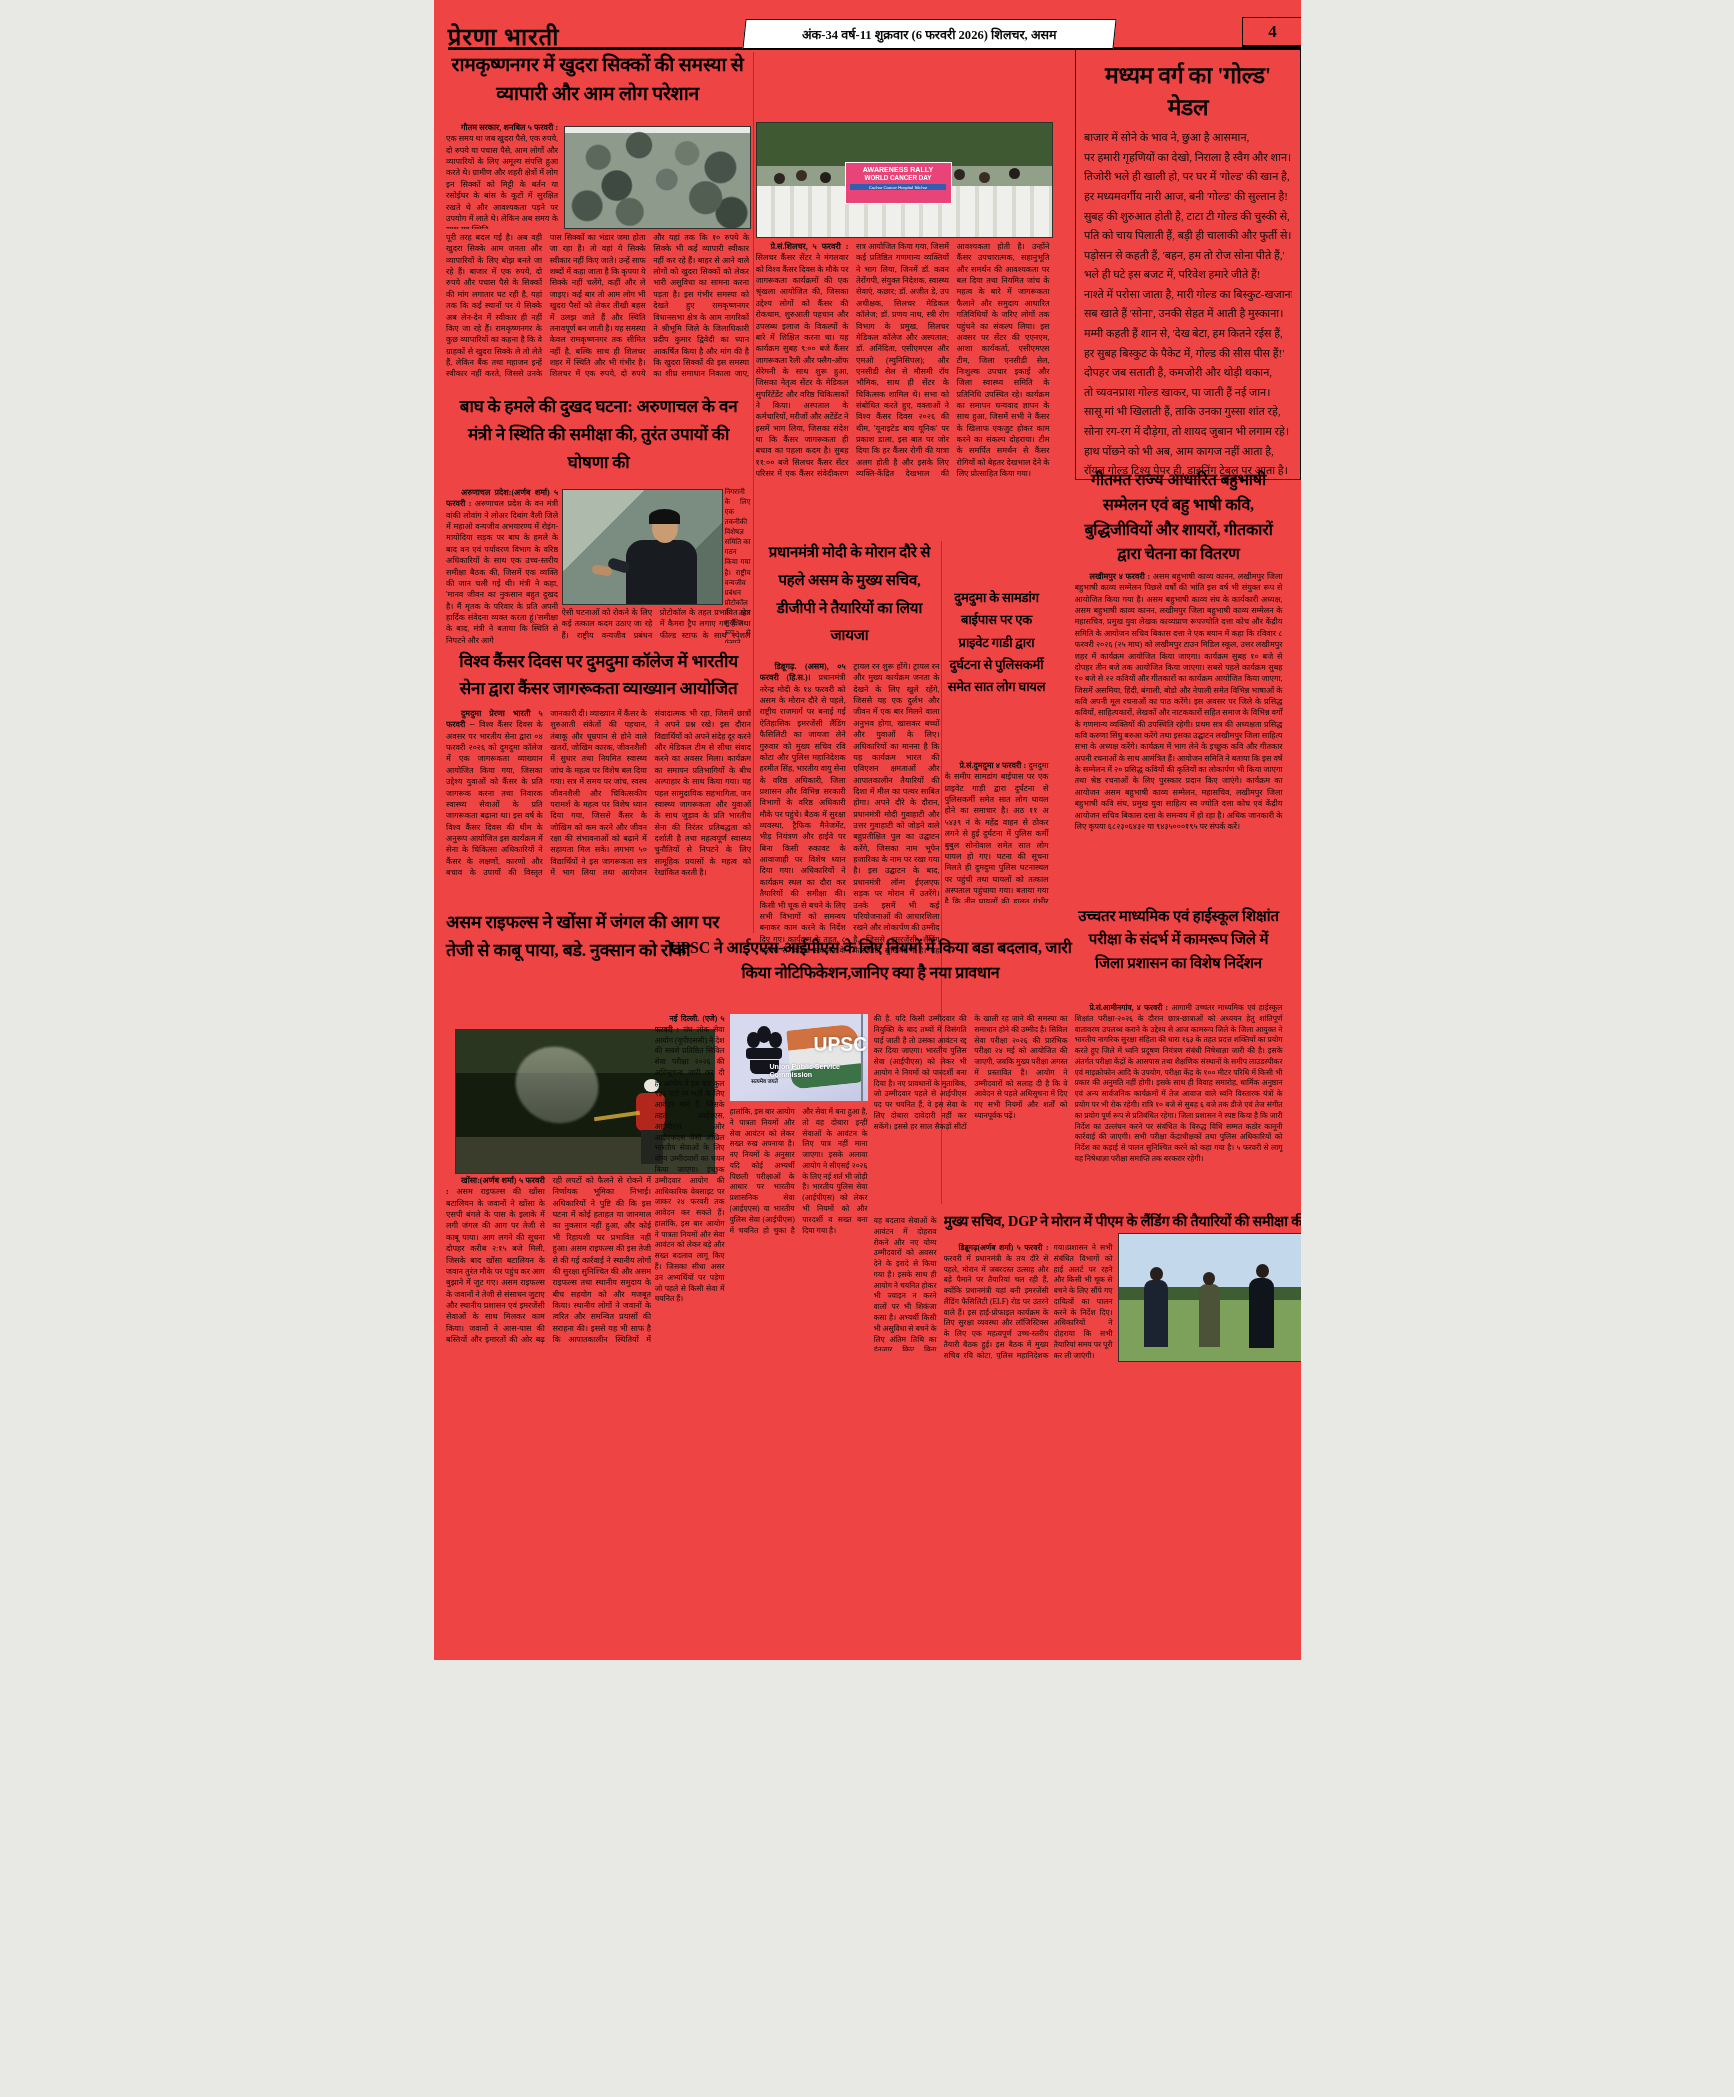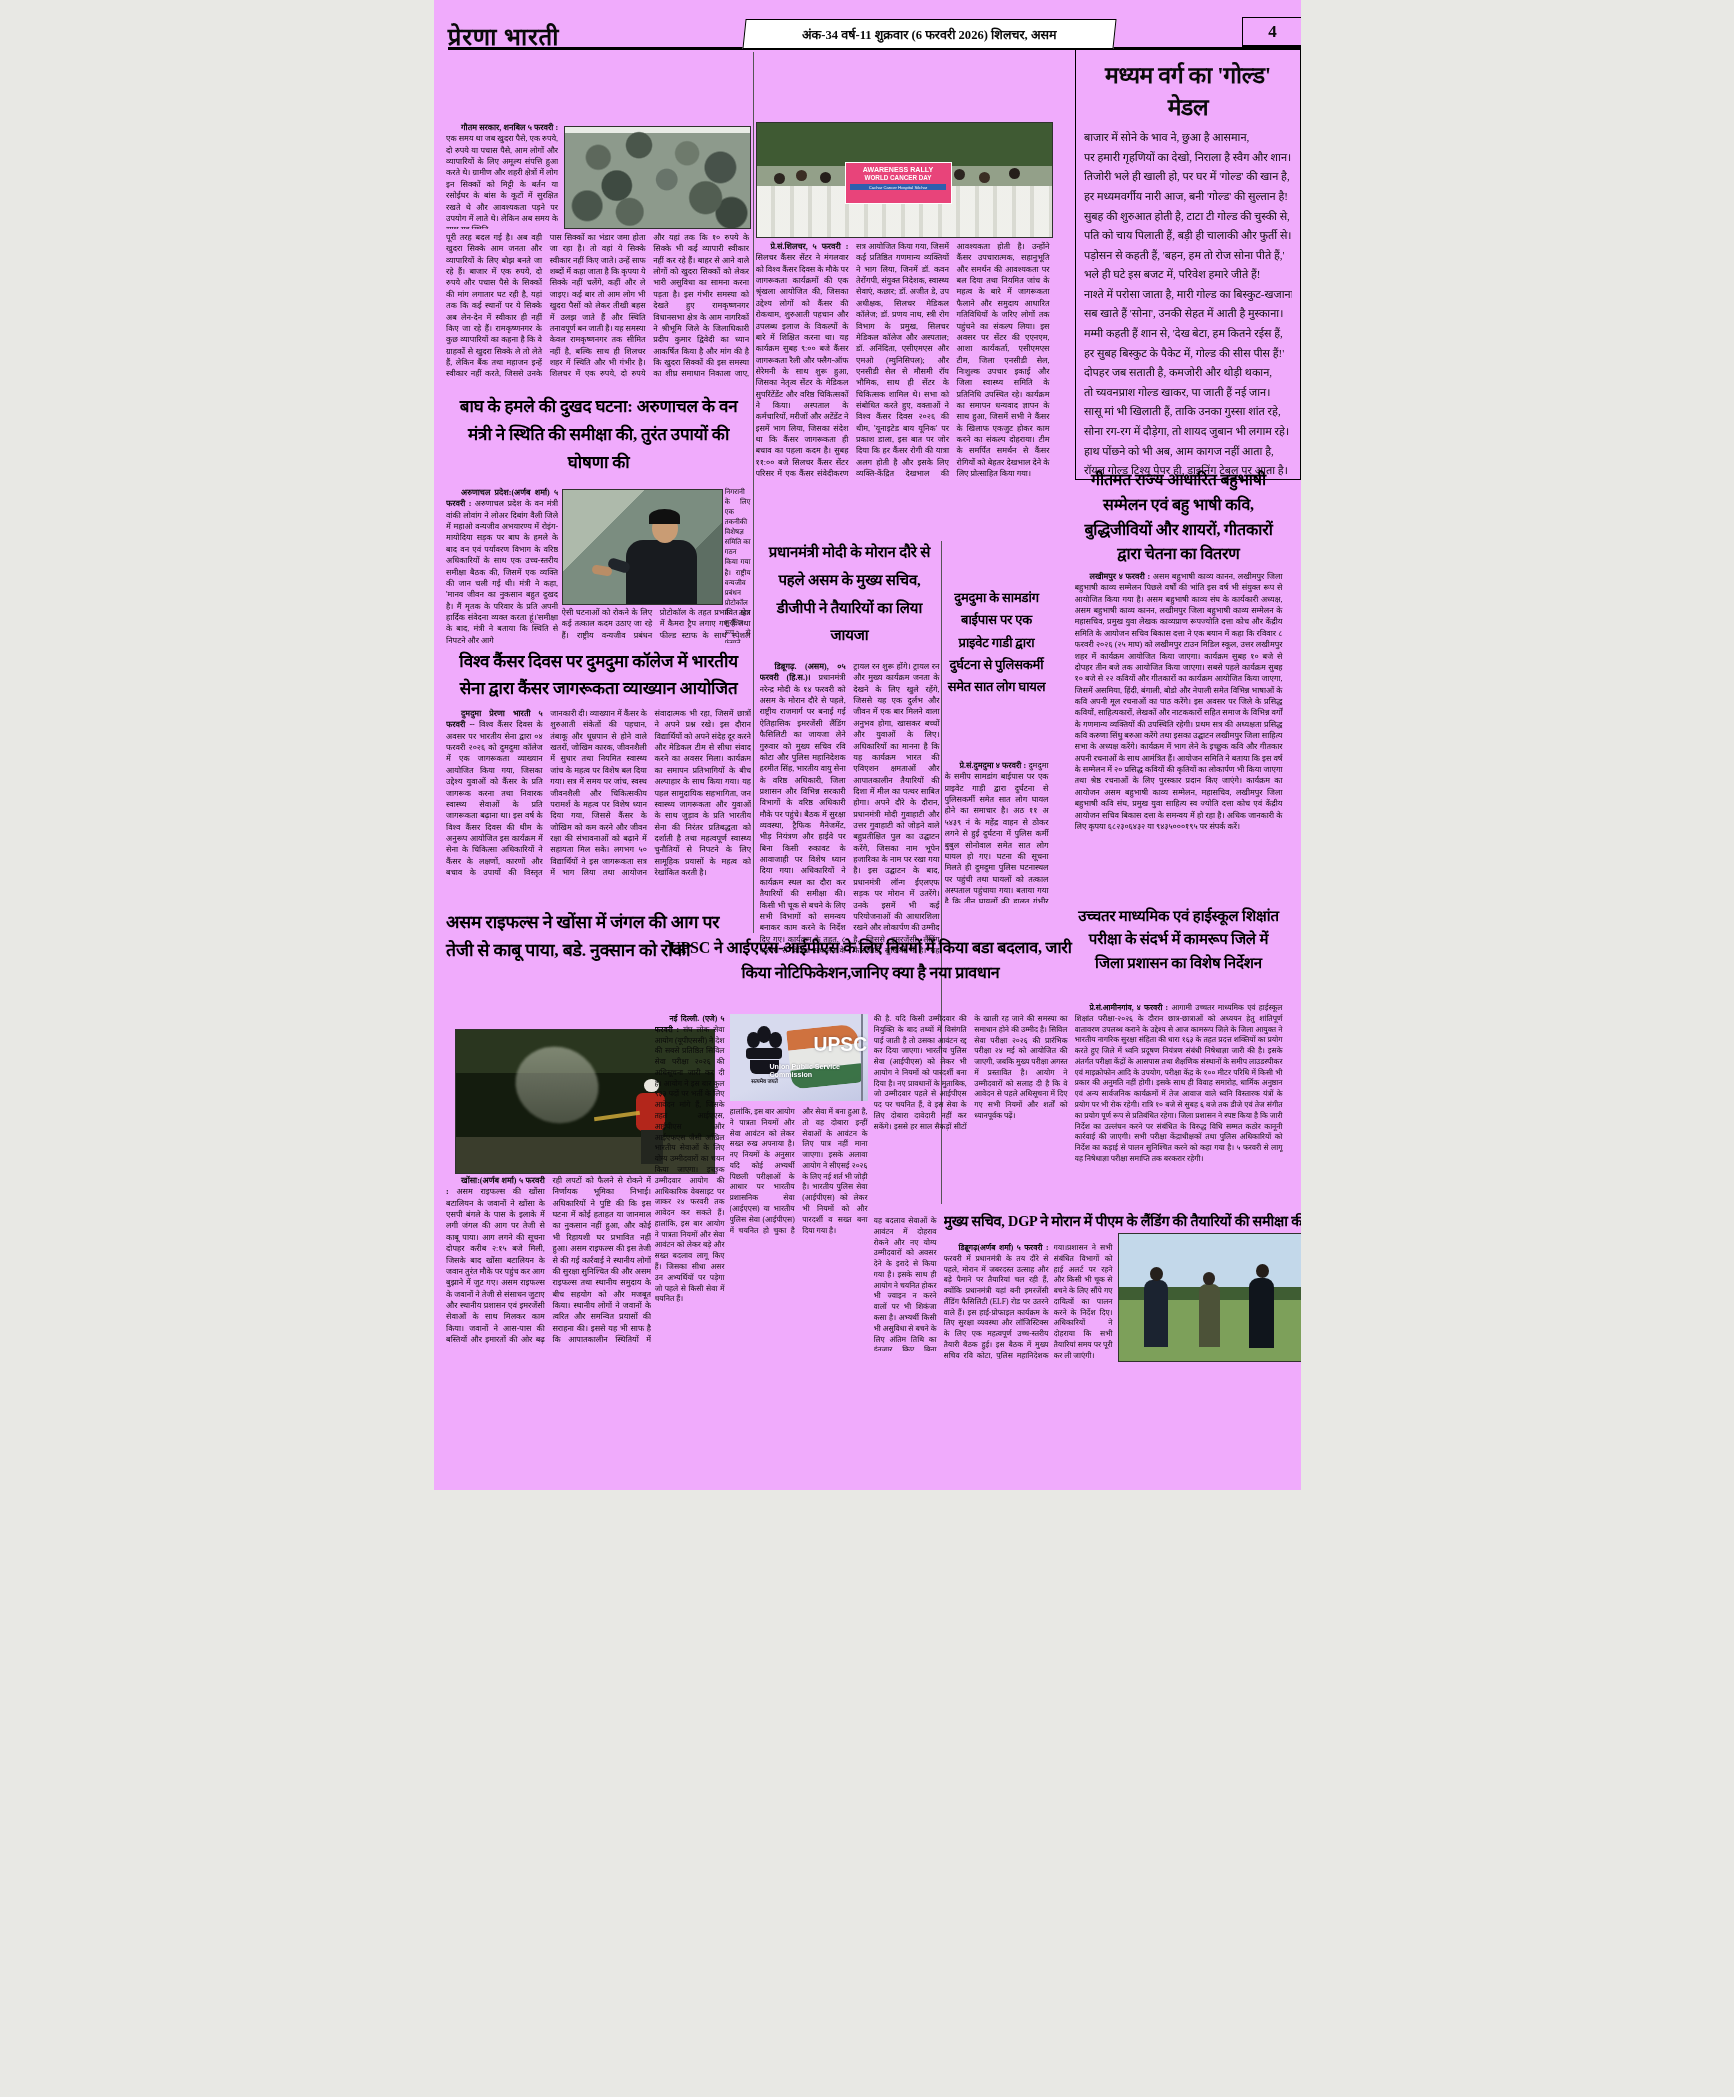--- a/index.html
+++ b/index.html
@@ -1,16 +1,16 @@
 <!DOCTYPE html>
 <html style="font-size:6.7px"><head>
 <meta charset="utf-8">
 <style>
   html,body{margin:0;padding:0;background:#e8e8e4;}
-  #page{position:relative;width:867px;height:1490px;background:#f0abfc;margin:0 auto;
+  #page{position:relative;width:867px;height:1660px;background:#ef4444;margin:0 auto;
         font-family:"Liberation Serif", serif;color:#0a0a0a;overflow:hidden;}
   .abs{position:absolute;}
   .hl{font-weight:bold;color:#000;letter-spacing:-0.2px;line-height:1.32;}
   .hl-c{text-align:center;}
   .body-text{font-size:8px;line-height:1.42;text-align:justify;overflow:hidden;}
   .body-text b{font-weight:bold;padding-left:15px;}
   .cols-2{column-count:2;column-gap:7.6px;}
   .cols-3{column-count:3;column-gap:7.6px;}
   .rule-h{background:#000;}
   .rule-v{background:#555;width:0.4px;}
@@ -57,20 +57,21 @@
   <div class="abs" id="datebox" style="left:310px;top:18.5px;width:369px;height:28px;">
     <span>अंक-34 वर्ष-11  शुक्रवार (6 फरवरी 2026) शिलचर, असम</span>
   </div>
   <div class="abs" id="pagenumbox" style="left:808px;top:17px;width:60px;height:27px;">
     <span id="pagenum">4</span>
   </div>
 
   <div class="abs rule-v" style="left:319px;top:52px;height:881px;"></div>
   <div class="abs rule-v" style="left:507px;top:541px;height:663px;"></div>
 
+  <div class="abs hl hl-c" style="left:12.6px;top:51px;width:303px;font-size:19.3px;line-height:1.5;">रामकृष्णनगर में खुदरा सिक्कों की समस्या से व्यापारी और आम लोग परेशान</div>
   <div class="abs body-text" style="left:12.6px;top:122px;width:112px;height:107px;">
     <b>गौतम सरकार, शनबिल ५ फरवरी :</b>
     <span>एक समय था जब खुदरा पैसे, एक रुपये, दो रुपये या पचास पैसे, आम लोगों और व्यापारियों के लिए अमूल्य संपत्ति हुआ करते थे। ग्रामीण और शहरी क्षेत्रों में लोग इन सिक्कों को मिट्टी के बर्तन या रसोईघर के बांस के कूटों में सुरक्षित रखते थे और आवश्यकता पड़ने पर उपयोग में लाते थे। लेकिन अब समय के साथ यह स्थिति</span>
   </div>
   <div class="abs photo ph-coins" style="left:130px;top:126px;width:185px;height:101px;"></div>
   <div class="abs body-text cols-3" style="left:12.6px;top:232px;width:303px;height:155px;">पूरी तरह बदल गई है। अब वही खुदरा सिक्के आम जनता और व्यापारियों के लिए बोझ बनते जा रहे हैं। बाजार में एक रुपये, दो रुपये और पचास पैसे के सिक्कों की मांग लगातार घट रही है, यहां तक कि कई स्थानों पर ये सिक्के अब लेन-देन में स्वीकार ही नहीं किए जा रहे हैं। रामकृष्णनगर के कुछ व्यापारियों का कहना है कि वे ग्राहकों से खुदरा सिक्के ले तो लेते हैं, लेकिन बैंक तथा महाजन इन्हें स्वीकार नहीं करते, जिससे उनके पास सिक्कों का भंडार जमा होता जा रहा है। तो वहां ये सिक्के स्वीकार नहीं किए जाते। उन्हें साफ शब्दों में कहा जाता है कि कृपया ये सिक्के नहीं चलेंगे, कहीं और ले जाइए। कई बार तो आम लोग भी खुदरा पैसों को लेकर तीखी बहस में उलझ जाते हैं और स्थिति तनावपूर्ण बन जाती है। यह समस्या केवल रामकृष्णनगर तक सीमित नहीं है, बल्कि साथ ही शिलचर शहर में स्थिति और भी गंभीर है। शिलचर में एक रुपये, दो रुपये और यहां तक कि १० रुपये के सिक्के भी कई व्यापारी स्वीकार नहीं कर रहे हैं। बाहर से आने वाले लोगों को खुदरा सिक्कों को लेकर भारी असुविधा का सामना करना पड़ता है। इस गंभीर समस्या को देखते हुए रामकृष्णनगर विधानसभा क्षेत्र के आम नागरिकों ने श्रीभूमि जिले के जिलाधिकारी प्रदीप कुमार द्विवेदी का ध्यान आकर्षित किया है और मांग की है कि खुदरा सिक्कों की इस समस्या का शीघ्र समाधान निकाला जाए, ताकि आम जनता और व्यापारियों को राहत मिल सके।</div>
 
   <div class="abs hl hl-c" style="left:12.6px;top:393px;width:305px;font-size:17px;line-height:1.65;">बाघ के हमले की दुखद घटना: अरुणाचल के वन मंत्री ने स्थिति की समीक्षा की, तुरंत उपायों की घोषणा की</div>
   <div class="abs body-text" style="left:12.6px;top:487px;width:112px;height:156px;">
     <b>अरुणाचल प्रदेश:(अर्णब शर्मा) ५ फरवरी :</b>

